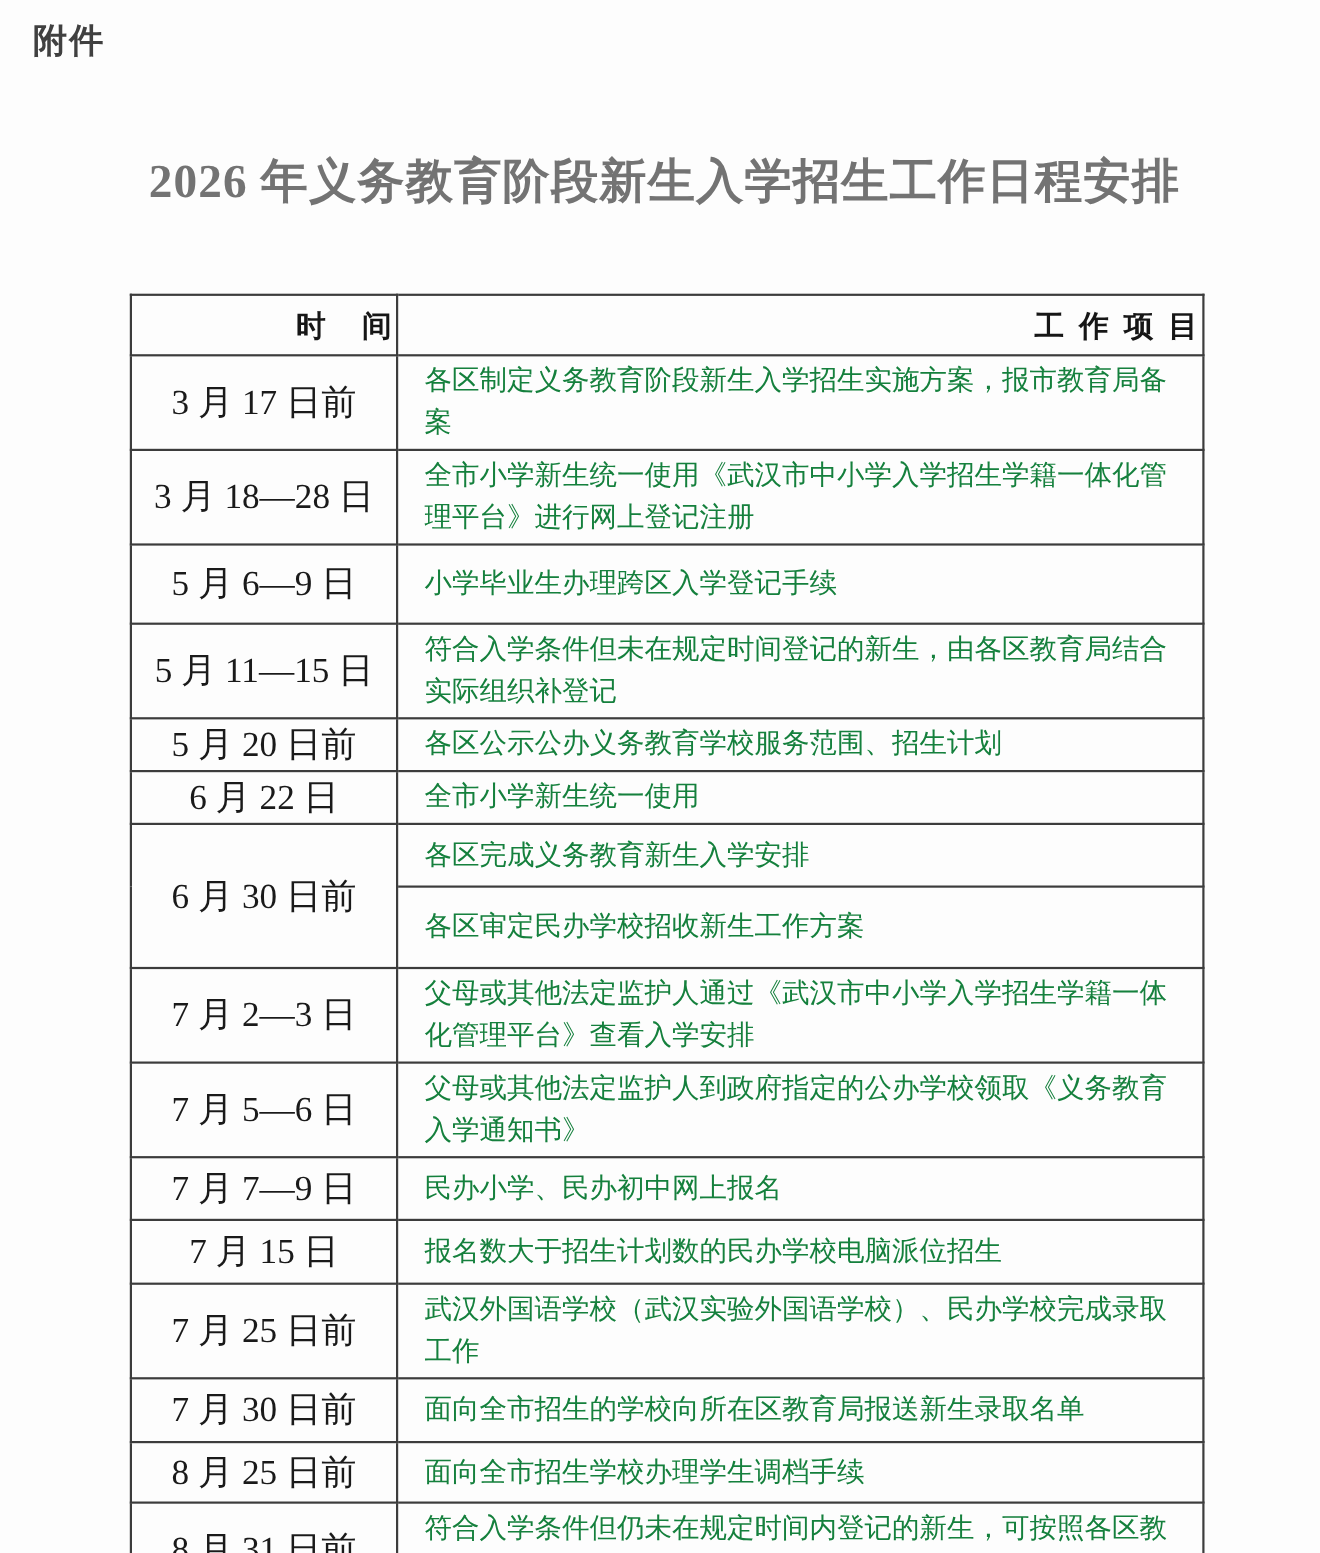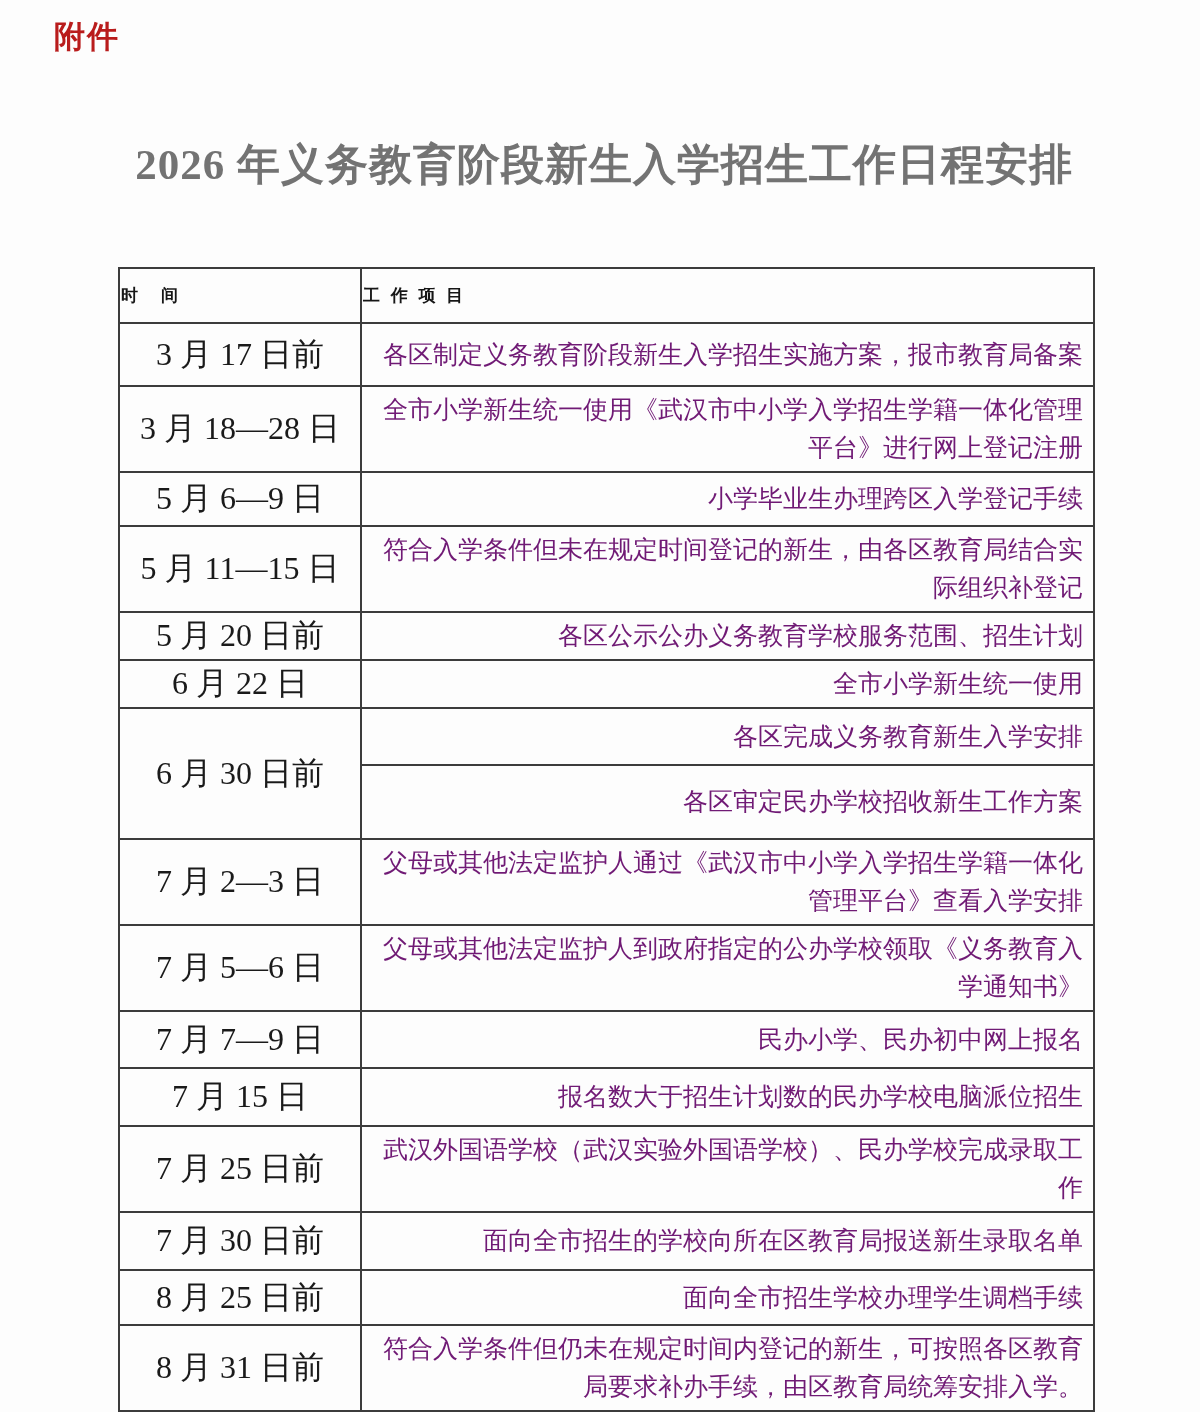--- a/index.html
+++ b/index.html
@@ -13,23 +13,22 @@
     position: relative;
     overflow: hidden;
   }
   .attachment-label {
     position: absolute;
     left: 30px;
     top: 16px;
     font-family: Liberation Serif, serif;
     font-weight: bold;
     font-size: 31px;
-    color: #b91c1c;
+    color: #404040;
     letter-spacing: 2px;
-    margin-left: 24px;
   }
   .doc-title {
     position: absolute;
     left: 4px;
     top: 136px;
     width: 1200px;
     text-align: center;
     font-weight: bold;
     font-size: 43px;
     letter-spacing: 1px;
@@ -43,40 +42,39 @@
     border-collapse: collapse;
     table-layout: fixed;
   }
   .schedule th, .schedule td {
     border: 2px solid #3c3c3c;
     background: transparent;
   }
   .schedule th {
     font-family: "Liberation Sans", "DejaVu Sans", sans-serif;
     font-weight: bold;
-    font-size: 17px;
+    font-size: 27px;
     color: #161616;
     letter-spacing: 3px;
-    text-align: left;
+    text-align: right;
   }
   .time-cell {
     text-align: center;
     vertical-align: middle;
     font-size: 32px;
     color: #1a1a1a;
     white-space: nowrap;
   }
   .task-cell {
     vertical-align: middle;
     font-size: 25px;
     line-height: 38px;
-    color: #701a75;
-    padding: 4px 10px 4px 14px;
+    color: #15803d;
+    padding: 4px 10px 4px 24px;
     word-break: break-all;
-    text-align: right;
   }
 </style>
 </head>
 <body>
 
 <div class="attachment-label">附件</div>
 
 <div class="doc-title">2026 年义务教育阶段新生入学招生工作日程安排</div>
 
 <table class="schedule">
@@ -90,21 +88,21 @@
     <th>工 作 项 目</th>
   </tr>
   <tr style="height:63px">
     <td class="time-cell">3 月 17 日前</td>
     <td class="task-cell">各区制定义务教育阶段新生入学招生实施方案，报市教育局备案</td>
   </tr>
   <tr style="height:78px">
     <td class="time-cell">3 月 18—28 日</td>
     <td class="task-cell">全市小学新生统一使用《武汉市中小学入学招生学籍一体化管理平台》进行网上登记注册</td>
   </tr>
-  <tr style="height:54px">
+  <tr style="height:72px">
     <td class="time-cell">5 月 6—9 日</td>
     <td class="task-cell">小学毕业生办理跨区入学登记手续</td>
   </tr>
   <tr style="height:76px">
     <td class="time-cell">5 月 11—15 日</td>
     <td class="task-cell">符合入学条件但未在规定时间登记的新生，由各区教育局结合实际组织补登记</td>
   </tr>
   <tr style="height:48px">
     <td class="time-cell">5 月 20 日前</td>
     <td class="task-cell">各区公示公办义务教育学校服务范围、招生计划</td>

